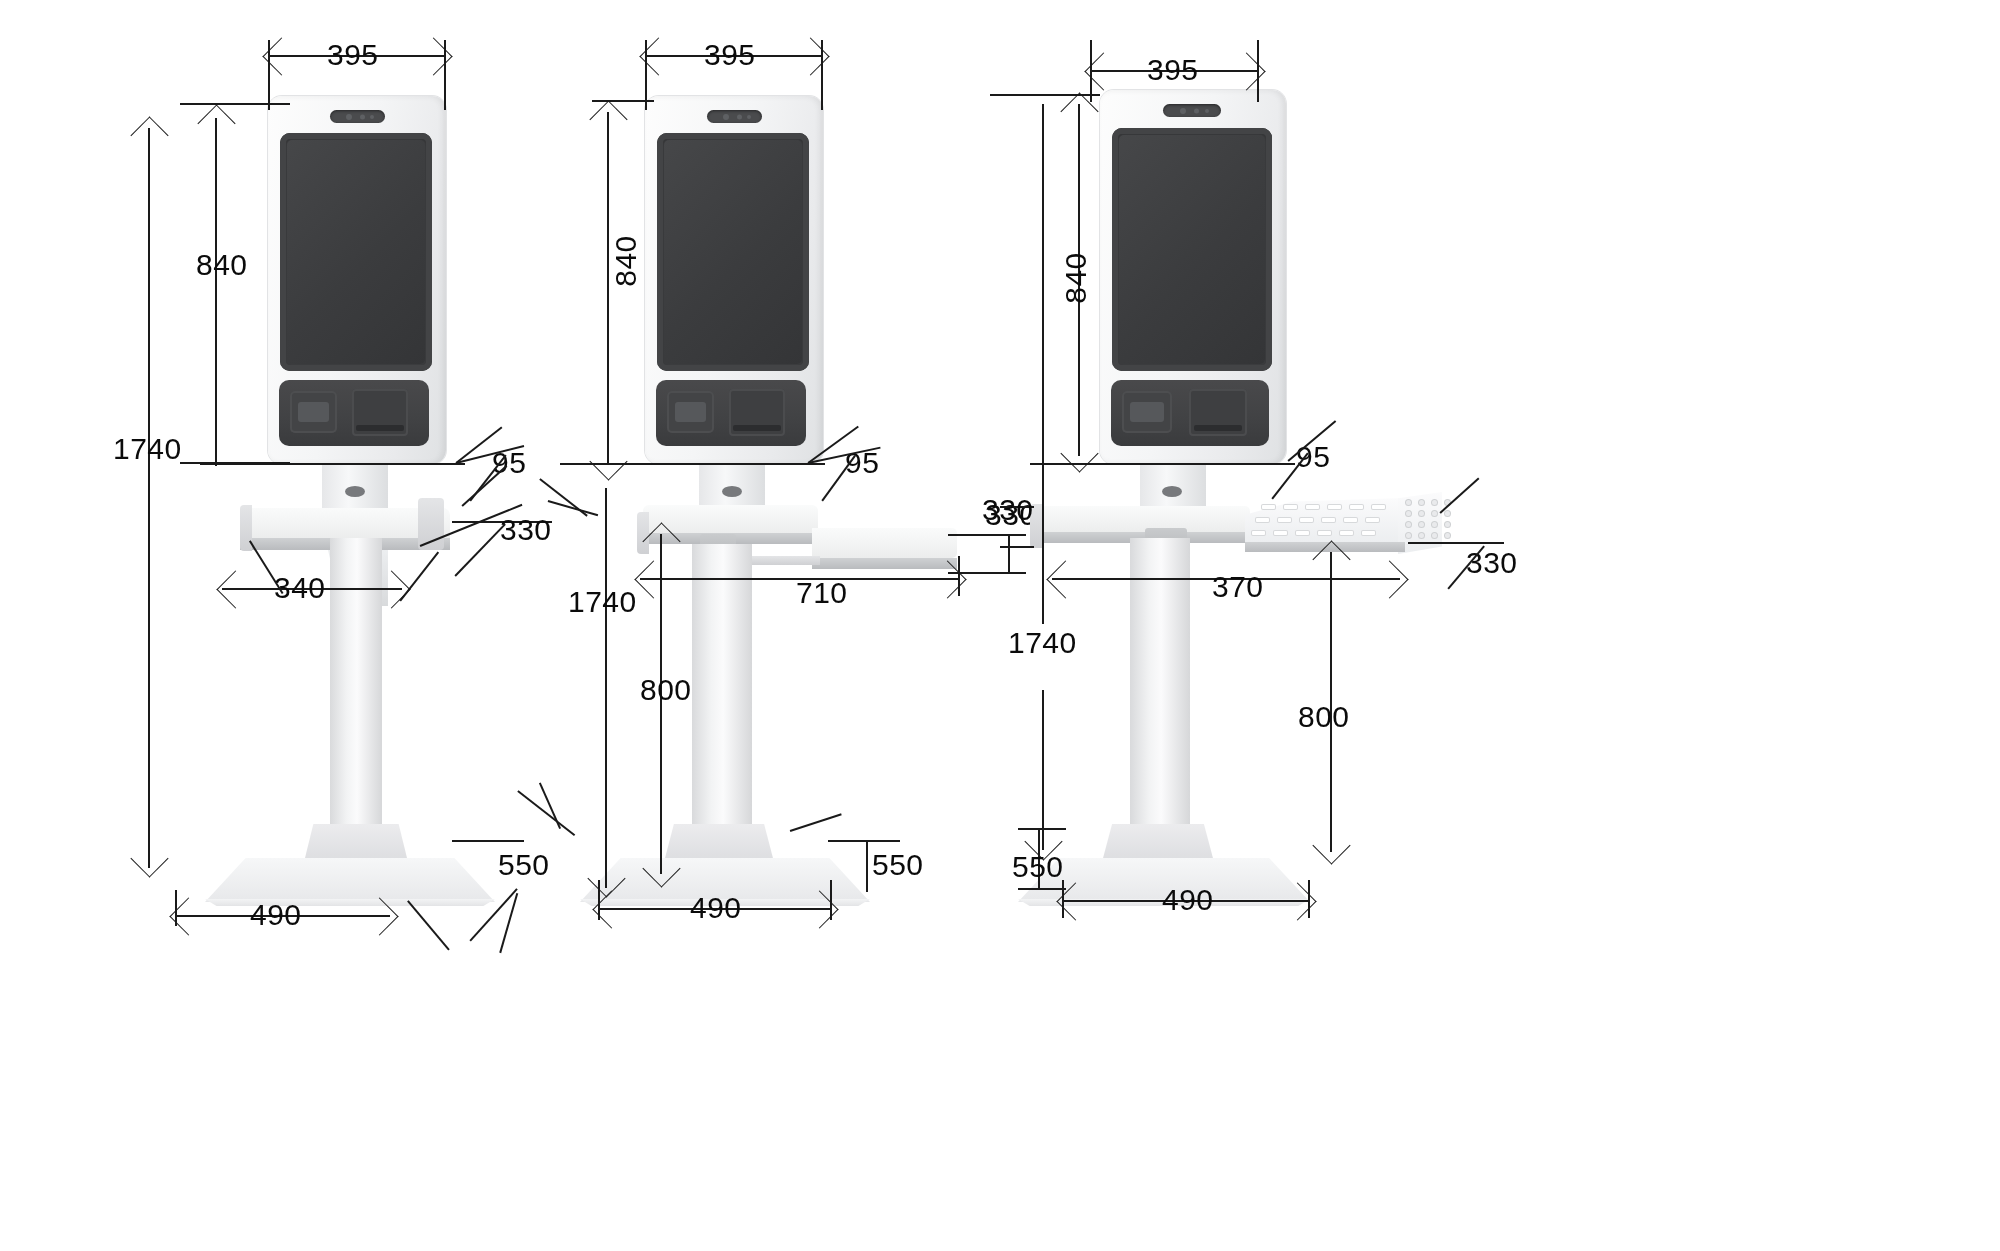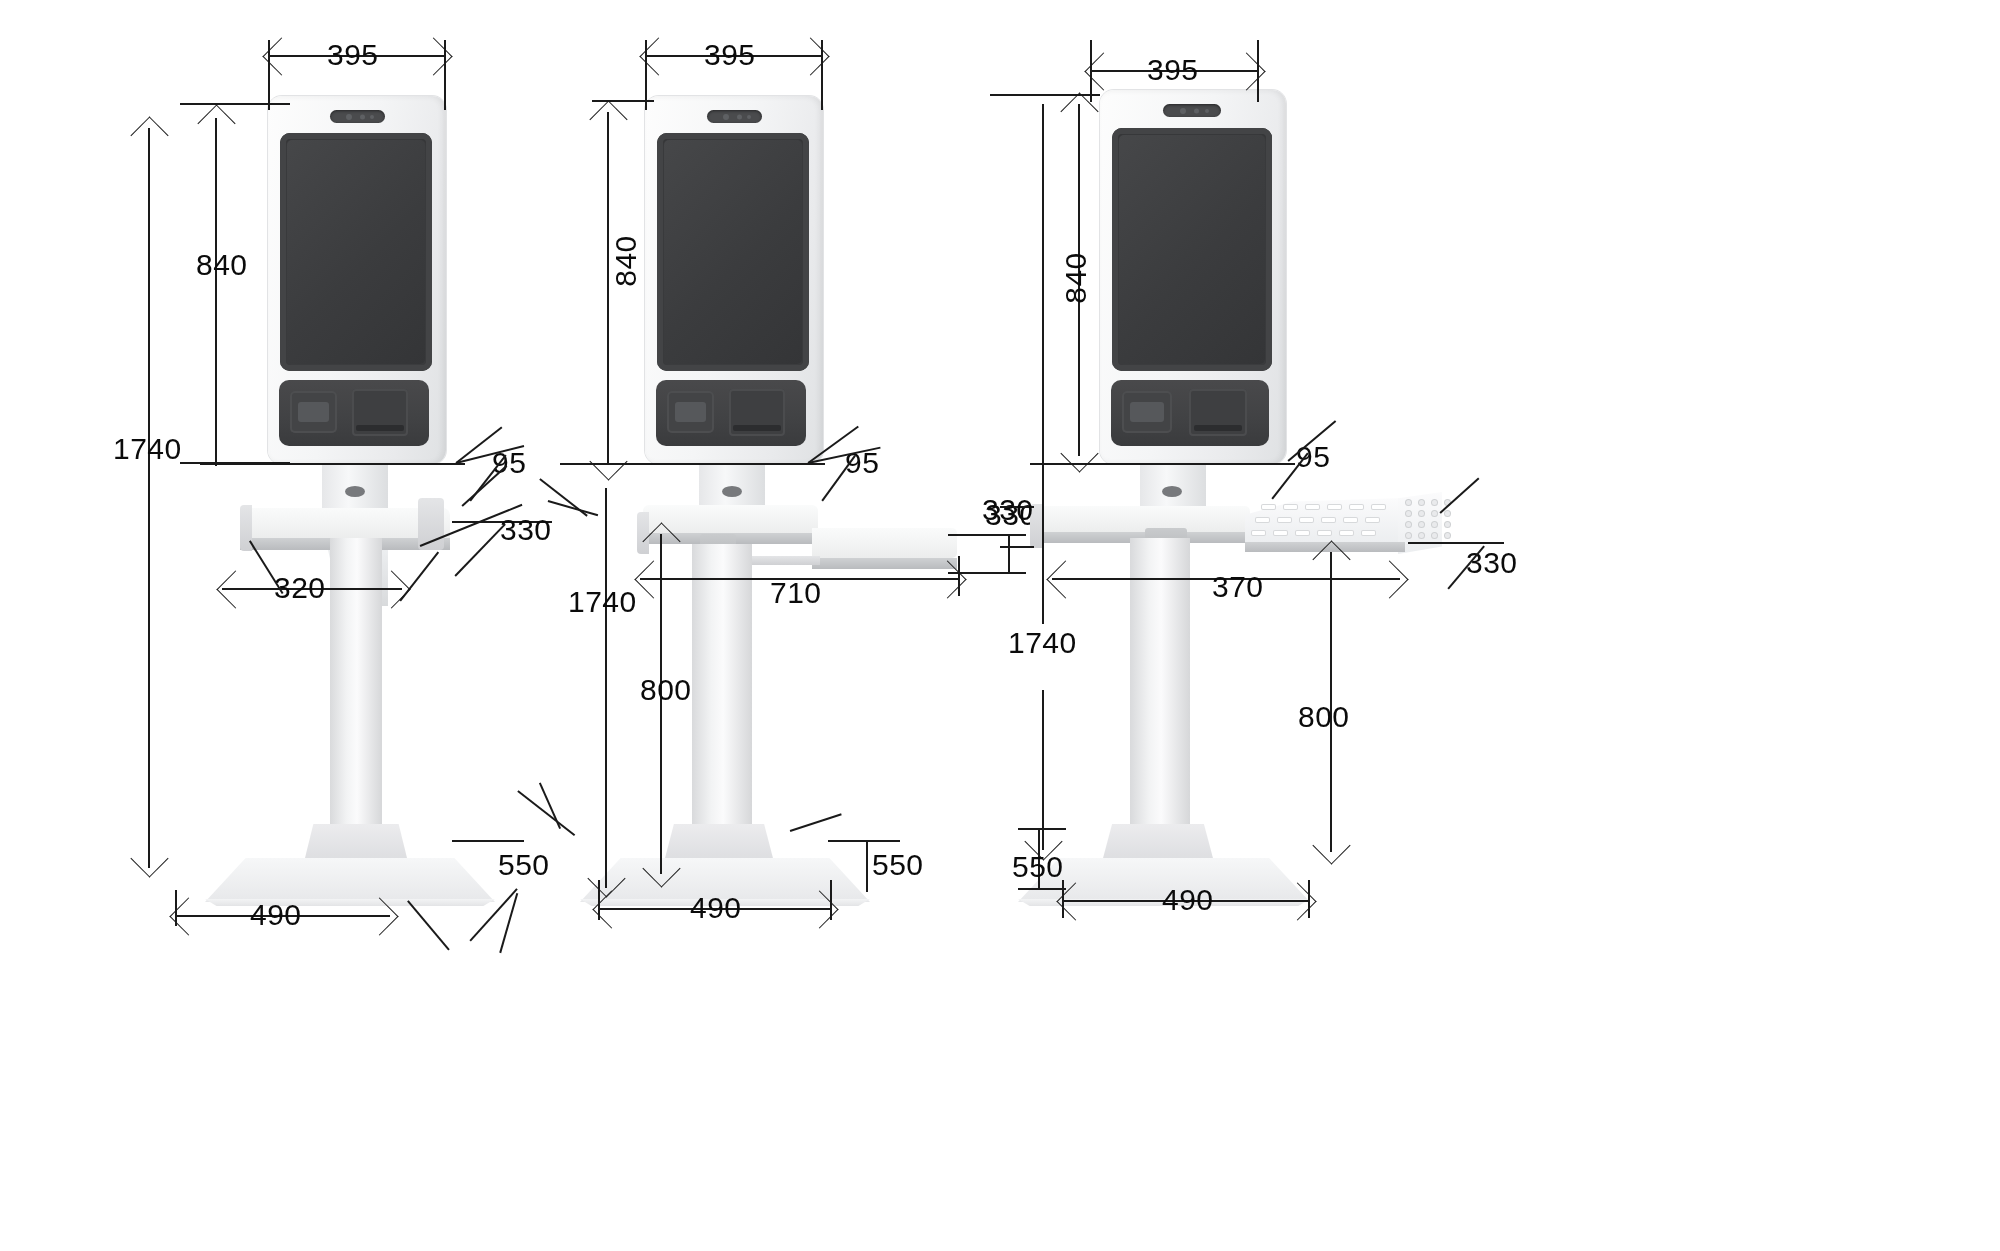--- a/index.html
+++ b/index.html
@@ -132,21 +132,21 @@
 
     <div class="ln h" style="left:452px;top:521px;width:100px;"></div>
     <div class="dim" style="left:500px;top:515px;">330</div>
     <div class="lead" style="left:462px;top:505px;width:60px;transform:rotate(-42deg);"></div>
     <div class="lead" style="left:420px;top:545px;width:110px;transform:rotate(-22deg);"></div>
     <div class="lead" style="left:455px;top:575px;width:72px;transform:rotate(-46deg);"></div>
 
     <div class="ln h" style="left:222px;top:588px;width:180px;"></div>
     <div class="chev" style="left:222px;top:576px;transform:rotate(45deg);"></div>
     <div class="chev" style="left:378px;top:576px;transform:rotate(-135deg);"></div>
-    <div class="dim" style="left:274px;top:573px;">320</div>
+    <div class="dim" style="left:274px;top:573px;">340</div>
     <div class="lead" style="left:250px;top:540px;width:62px;transform:rotate(58deg);"></div>
     <div class="lead" style="left:400px;top:600px;width:62px;transform:rotate(-52deg);"></div>
 
     <div class="ln h" style="left:452px;top:840px;width:72px;"></div>
     <div class="dim" style="left:498px;top:850px;">550</div>
     <div class="lead" style="left:518px;top:790px;width:72px;transform:rotate(38deg);"></div>
     <div class="lead" style="left:540px;top:782px;width:50px;transform:rotate(66deg);"></div>
     <div class="lead" style="left:470px;top:940px;width:70px;transform:rotate(-48deg);"></div>
     <div class="lead" style="left:500px;top:952px;width:62px;transform:rotate(-74deg);"></div>
 
@@ -214,21 +214,21 @@
 
     <div class="ln h" style="left:948px;top:534px;width:78px;"></div>
     <div class="ln h" style="left:948px;top:572px;width:78px;"></div>
     <div class="ln v" style="left:1008px;top:534px;height:38px;"></div>
     <div class="dim" style="left:985px;top:500px;">330</div>
 
     <div class="ln h" style="left:640px;top:578px;width:318px;"></div>
     <div class="chev" style="left:640px;top:566px;transform:rotate(45deg);"></div>
     <div class="chev" style="left:934px;top:566px;transform:rotate(-135deg);"></div>
     <div class="ln v" style="left:958px;top:556px;height:40px;"></div>
-    <div class="dim" style="left:770px;top:578px;">710</div>
+    <div class="dim" style="left:796px;top:578px;">710</div>
 
     <div class="ln v" style="left:605px;top:488px;height:400px;"></div>
     <div class="chev" style="left:593px;top:865px;transform:rotate(-45deg);"></div>
     <div class="dim" style="left:568px;top:587px;">1740</div>
 
     <div class="ln v" style="left:660px;top:534px;height:340px;"></div>
     <div class="chev" style="left:648px;top:528px;transform:rotate(135deg);"></div>
     <div class="chev" style="left:648px;top:855px;transform:rotate(-45deg);"></div>
     <div class="dim" style="left:640px;top:675px;">800</div>
 

